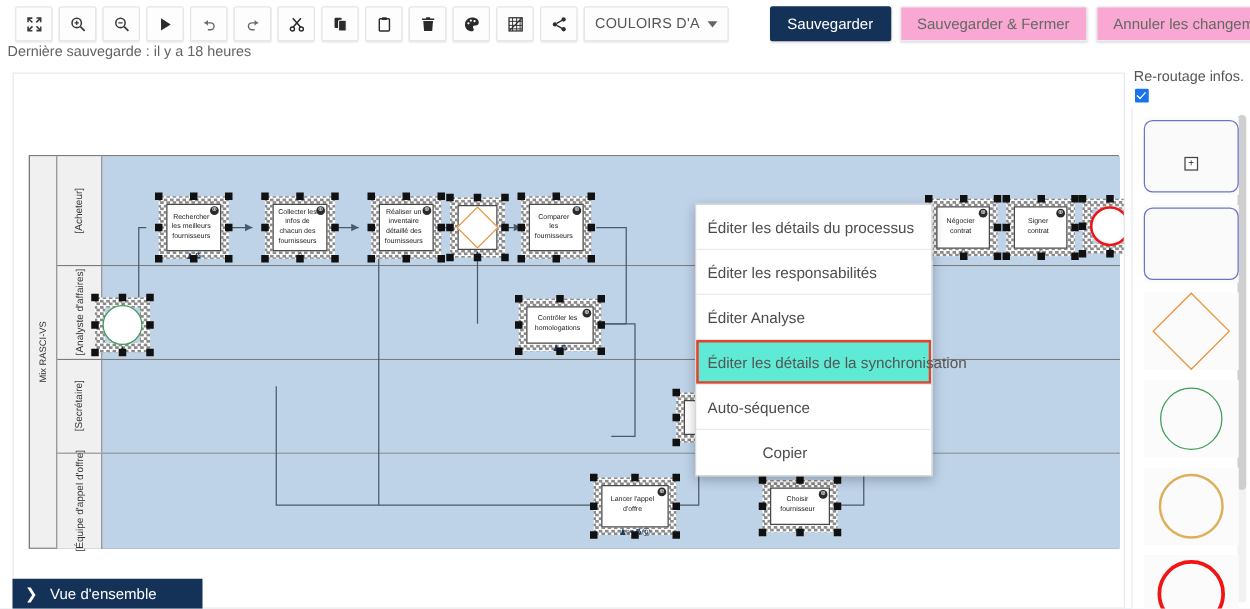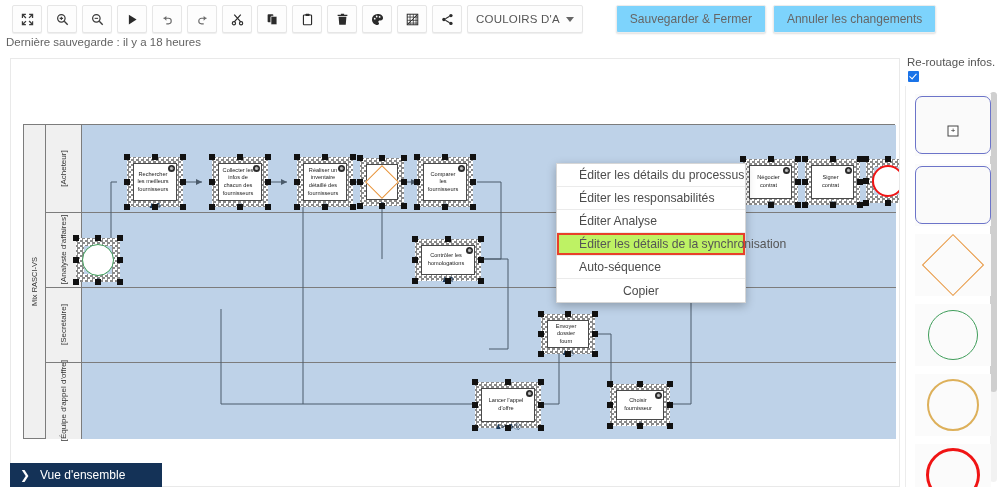--- a/index.html
+++ b/index.html
@@ -40,21 +40,21 @@
     width:0;height:0;border-left:4px solid transparent;border-right:4px solid transparent;
     border-top:5px solid #666;
   }
   .tb-gap{width:28px;flex:none;}
   .btn-prim,.btn-sec{
     height:26px;border-radius:2px;display:flex;align-items:center;justify-content:center;
     padding:0 13px;font-size:12px;cursor:pointer;flex:none;margin-right:7px;
     box-shadow:0 1px 2px rgba(0,0,0,.13);white-space:nowrap;
   }
   .btn-prim{background:#143257;color:#fff;border:1px solid #143257;}
-  .btn-sec{background:#7dd3fc;color:#666;border:1px solid #ececec;}
+  .btn-sec{background:#f9a8d4;color:#666;border:1px solid #ececec;}
 
   .lastsave{
     position:absolute;left:6px;top:36px;font-size:11.5px;color:#636363;
   }
 
   
   .canvas-wrap{
     position:absolute;left:10px;top:58px;width:890px;height:429px;
     background:#ffffff;border:1px solid #e9e9e9;box-sizing:border-box;
     overflow:hidden;
@@ -134,27 +134,27 @@
   .ev-start{border:1.6px solid #3f9d5a;}
   .ev-end{border:2.6px solid #f01414;}
 
   
   .ctx{
     position:absolute;left:556px;top:163px;width:188px;
     background:#fff;border:1px solid #d6d6d6;
     box-shadow:0 3px 9px rgba(0,0,0,.26);z-index:60;
   }
   .ctx-item{
-    height:23px;display:flex;align-items:center;padding:0 22px;
+    height:36px;display:flex;align-items:center;padding:0 9px;
     font-size:12.2px;color:#4c4c4c;border-bottom:1px solid #ebebeb;
     cursor:pointer;white-space:nowrap;box-sizing:border-box;
   }
   .ctx-item:last-child{border-bottom:none;margin-left:44px;}
   .ctx-item.hl{
-    background:#bef264;color:#555;
+    background:#5eead4;color:#555;
     box-shadow:inset 0 0 0 2px #e8402a;
   }
 
   
   .palette{
     position:absolute;left:905px;top:52px;width:95px;height:435px;
     background:#fff;box-sizing:border-box;
   }
   .pal-label{font-size:11.5px;color:#555;margin:4px 0 3px 2px;}
   .pal-check{
@@ -315,20 +315,21 @@
       </span>
     </div>
 
     <div class="tb-select">
       <span>COULOIRS D'A</span>
       <span class="caret"></span>
     </div>
 
     <div class="tb-gap"></div>
 
+    <div class="btn-prim">Sauvegarder</div>
     <div class="btn-sec">Sauvegarder &amp; Fermer</div>
     <div class="btn-sec">Annuler les changements</div>
   </div>
 
   <div class="lastsave">Dernière sauvegarde : il y a 18 heures</div>
 
   <div class="canvas-wrap">
     <div class="diagram">
 
       <div class="pool">

